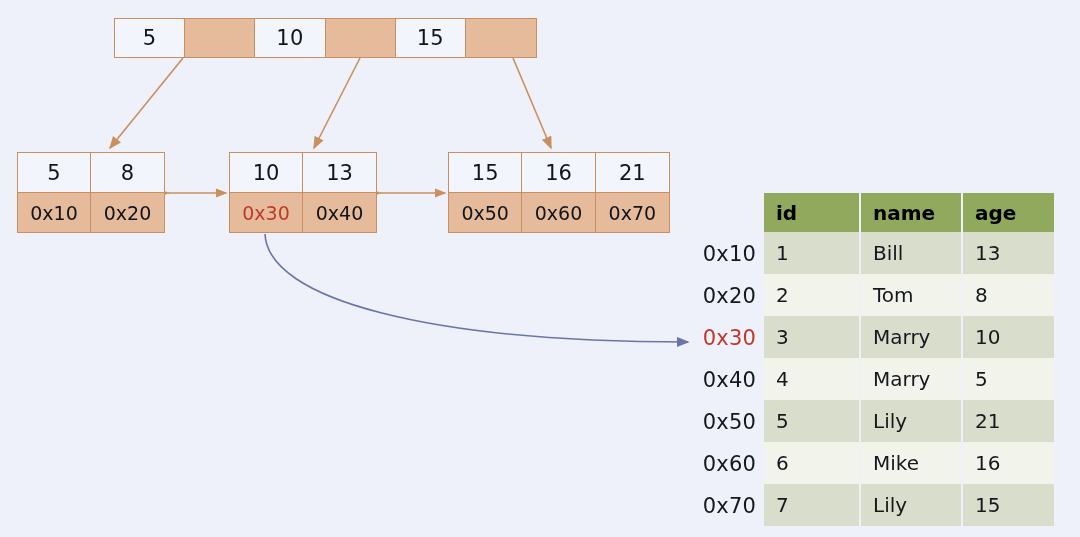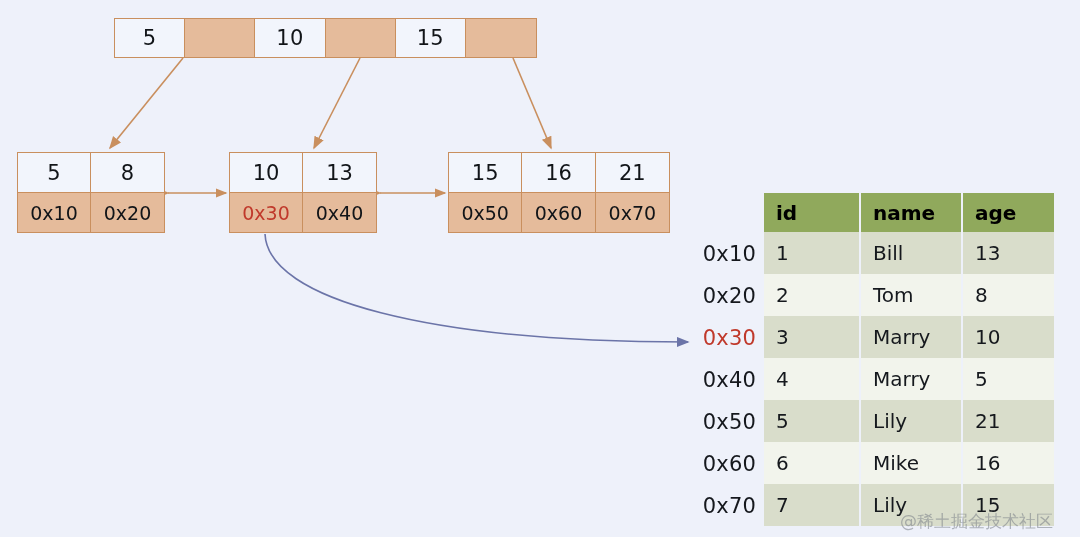--- a/index.html
+++ b/index.html
@@ -284,15 +284,14 @@
         <td>16</td>
       </tr>
       <tr class="odd">
         <td>7</td>
         <td>Lily</td>
         <td>15</td>
       </tr>
     </tbody>
   </table>
 
-  <div id="watermark">@稀土掘金技术社区</div>
 
 </div>
 
 </body></html>

